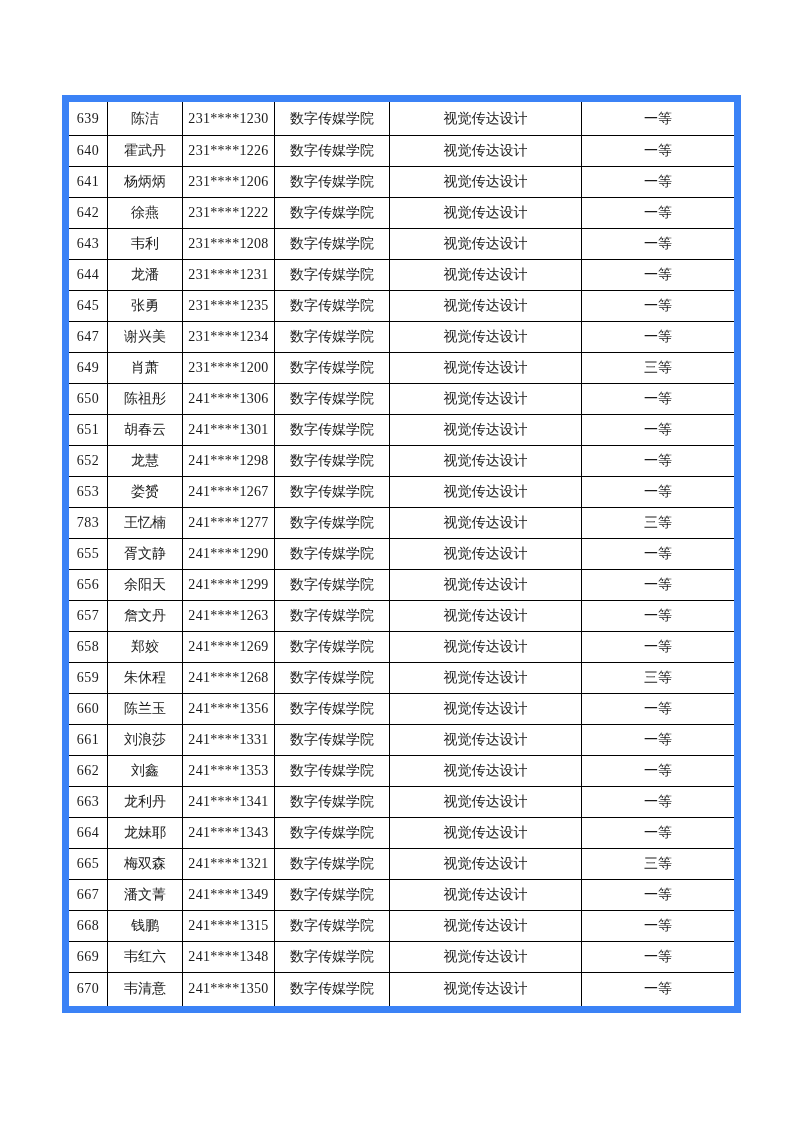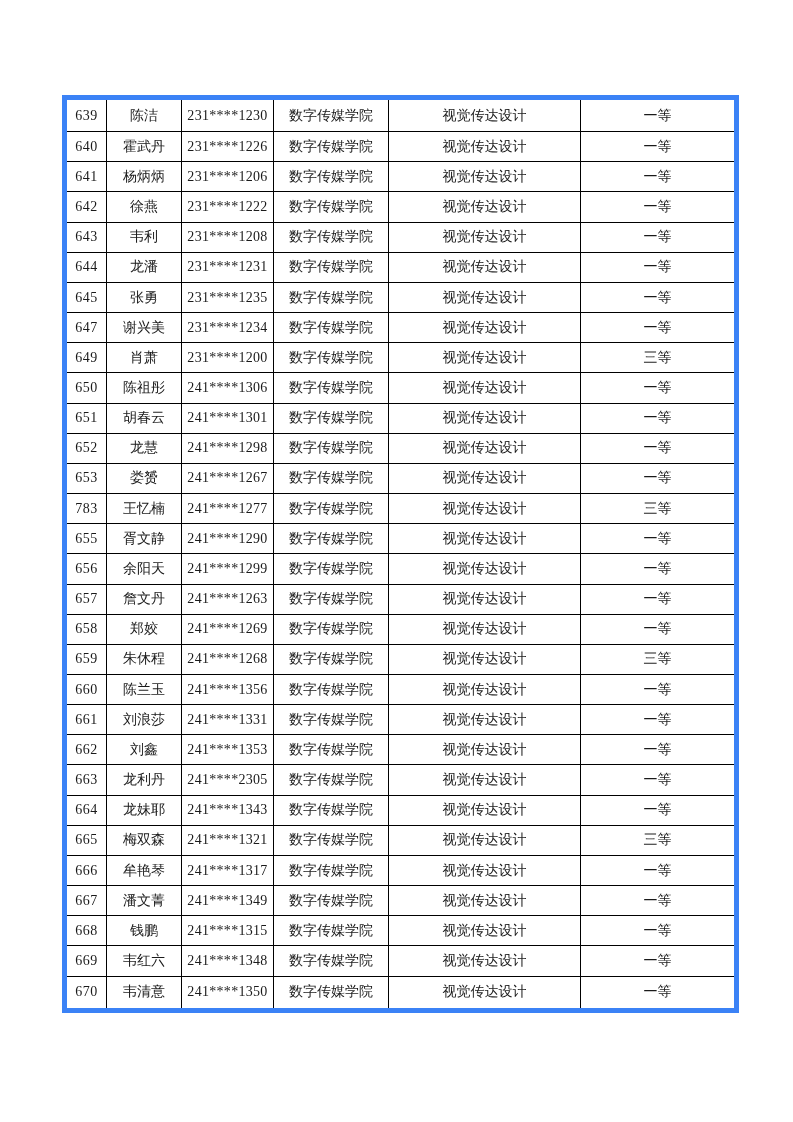--- a/index.html
+++ b/index.html
@@ -18,21 +18,21 @@
     color: #1a1a1a;
   }
   table.award-table {
     position: absolute;
     left: 62px;
     top: 95px;
     width: 672px;
     height: 918px;
     border-collapse: collapse;
     table-layout: fixed;
-    border: 5px solid #3b82f6;
+    border: 7px solid #3b82f6;
     font-family: Liberation Serif, serif;
   }
   table.award-table td {
     border: 1px solid #000000;
     text-align: center;
     vertical-align: middle;
     font-size: 14px;
     line-height: 1;
     padding: 0;
     white-space: nowrap;
@@ -233,48 +233,40 @@
     <td class="col-no">662</td>
     <td class="col-name">刘鑫</td>
     <td class="col-id">241****1353</td>
     <td class="col-college">数字传媒学院</td>
     <td class="col-major">视觉传达设计</td>
     <td class="col-award">一等</td>
   </tr>
         <tr>
     <td class="col-no">663</td>
     <td class="col-name">龙利丹</td>
-    <td class="col-id">241****2305</td>
+    <td class="col-id">241****1341</td>
     <td class="col-college">数字传媒学院</td>
     <td class="col-major">视觉传达设计</td>
     <td class="col-award">一等</td>
   </tr>
         <tr>
     <td class="col-no">664</td>
     <td class="col-name">龙妹耶</td>
     <td class="col-id">241****1343</td>
     <td class="col-college">数字传媒学院</td>
     <td class="col-major">视觉传达设计</td>
     <td class="col-award">一等</td>
   </tr>
         <tr>
     <td class="col-no">665</td>
     <td class="col-name">梅双森</td>
     <td class="col-id">241****1321</td>
     <td class="col-college">数字传媒学院</td>
     <td class="col-major">视觉传达设计</td>
     <td class="col-award">三等</td>
-  </tr>
-        <tr>
-    <td class="col-no">666</td>
-    <td class="col-name">牟艳琴</td>
-    <td class="col-id">241****1317</td>
-    <td class="col-college">数字传媒学院</td>
-    <td class="col-major">视觉传达设计</td>
-    <td class="col-award">一等</td>
   </tr>
         <tr>
     <td class="col-no">667</td>
     <td class="col-name">潘文菁</td>
     <td class="col-id">241****1349</td>
     <td class="col-college">数字传媒学院</td>
     <td class="col-major">视觉传达设计</td>
     <td class="col-award">一等</td>
   </tr>
         <tr>

